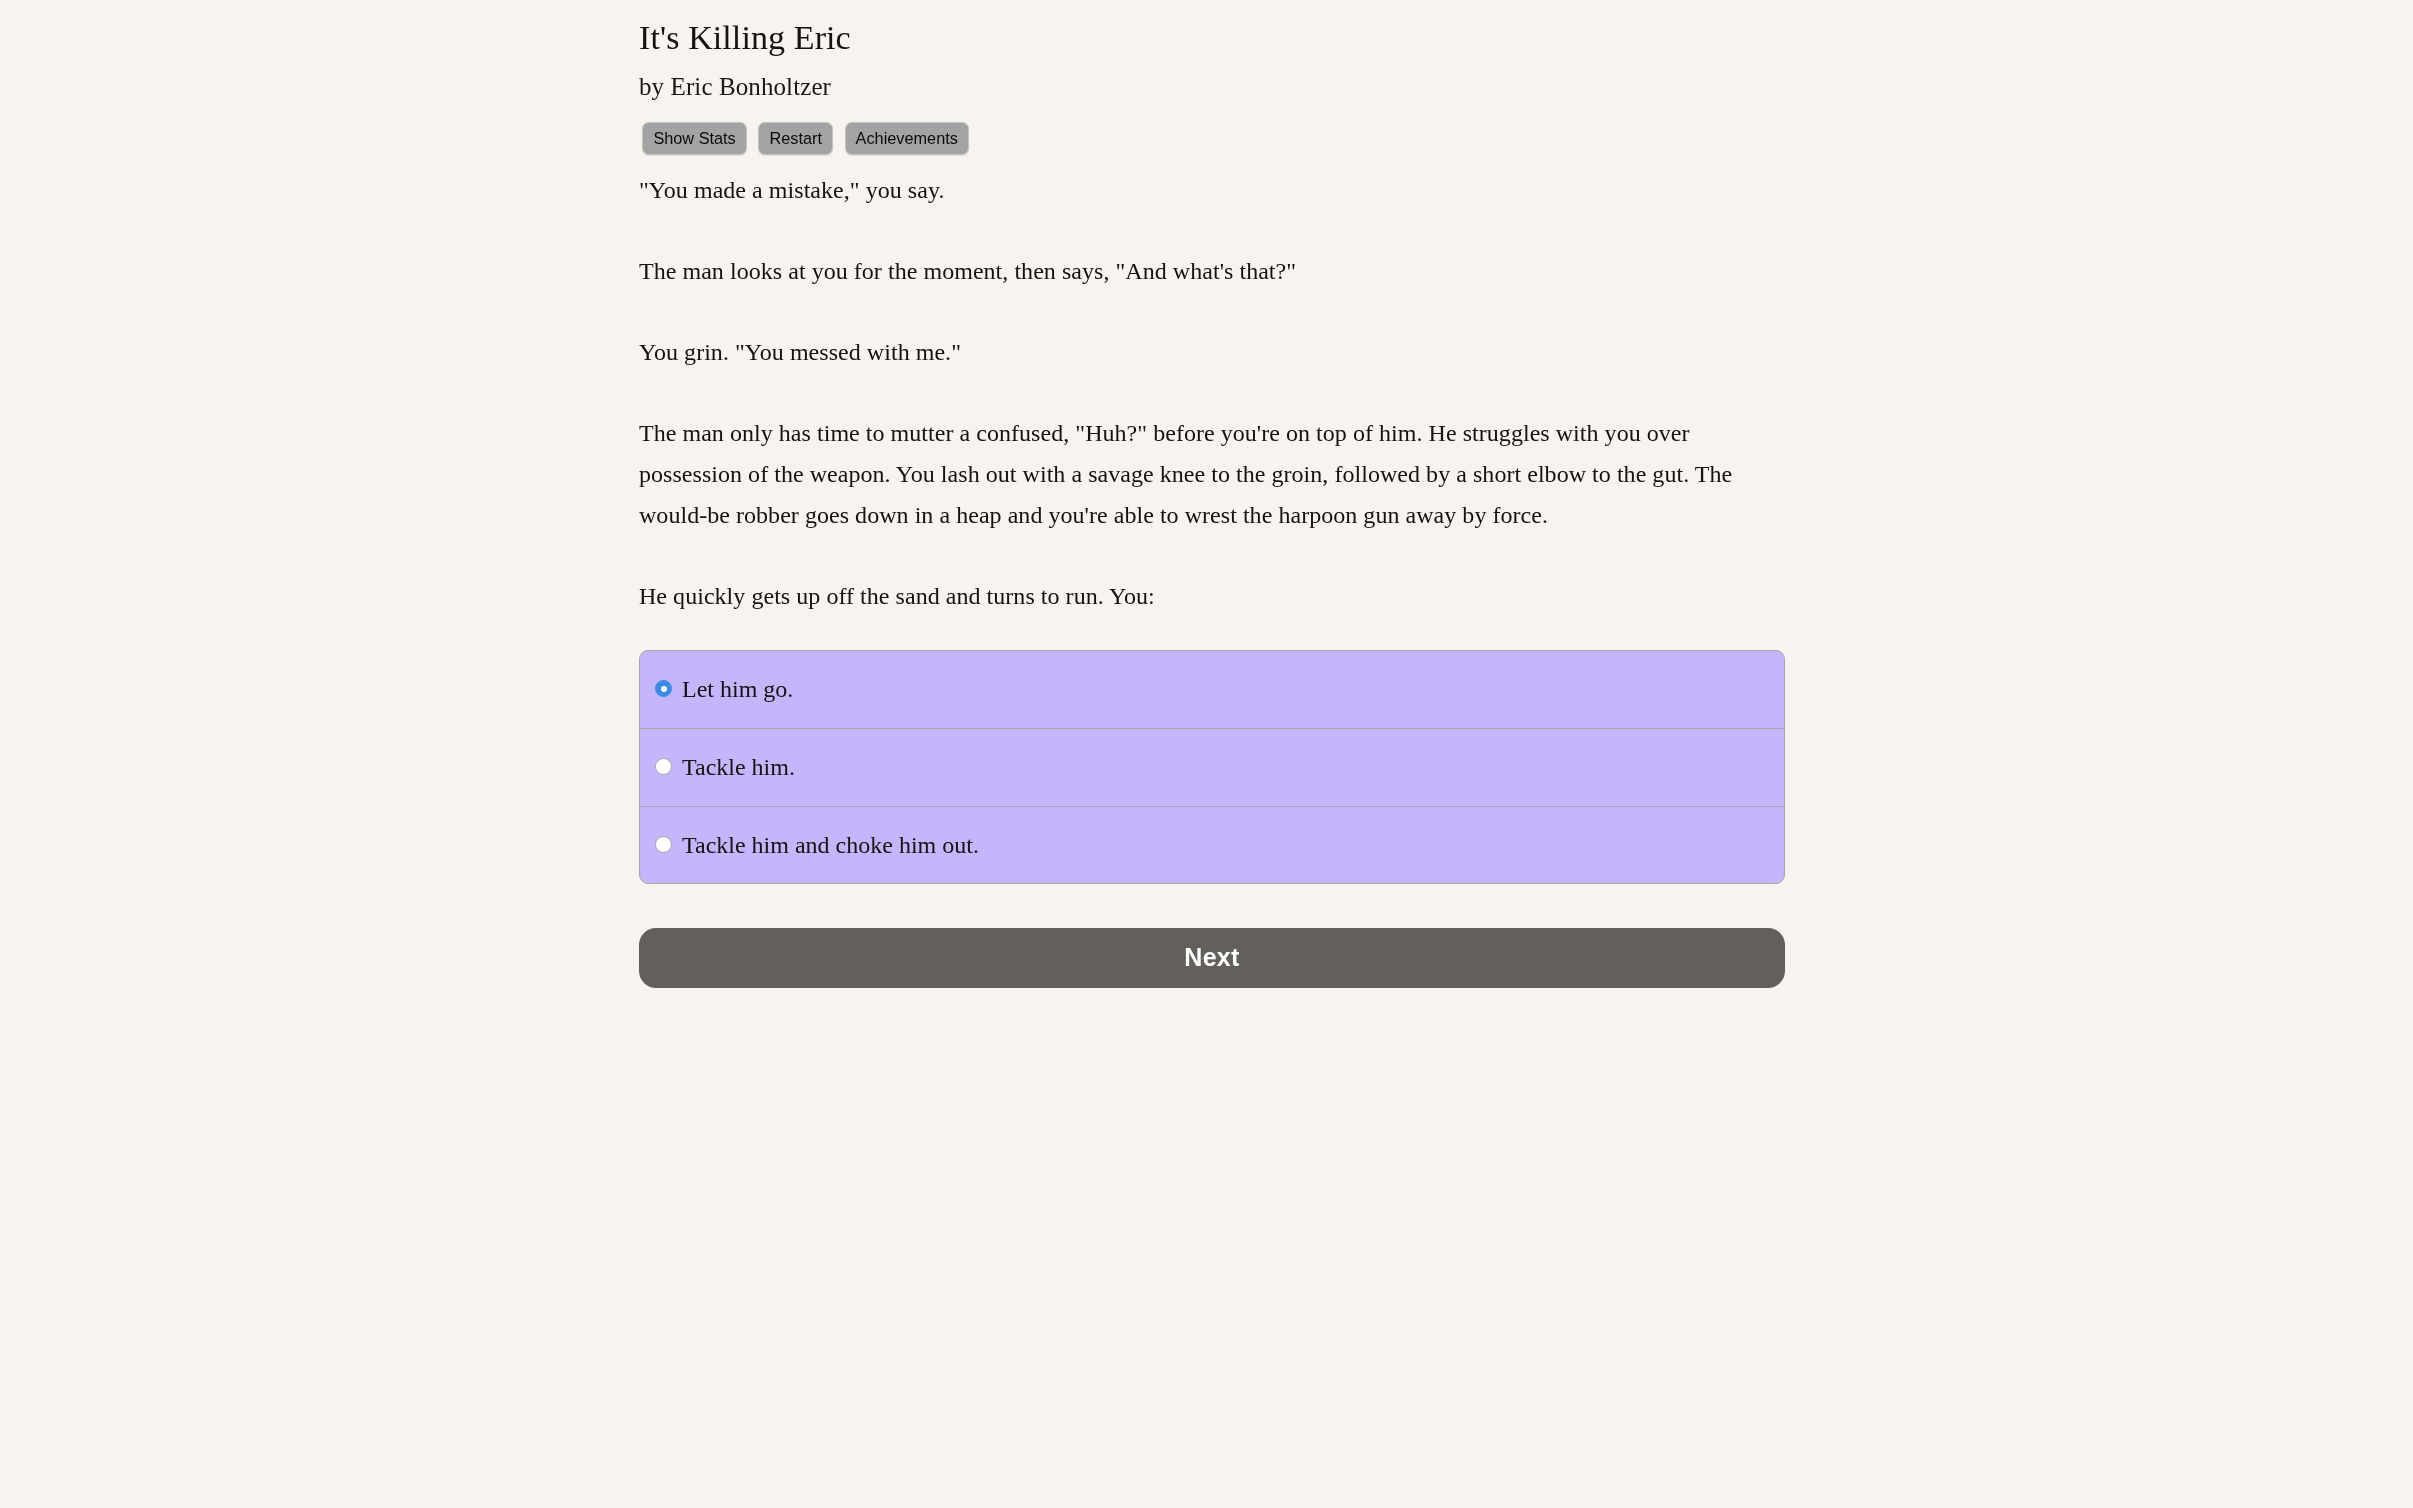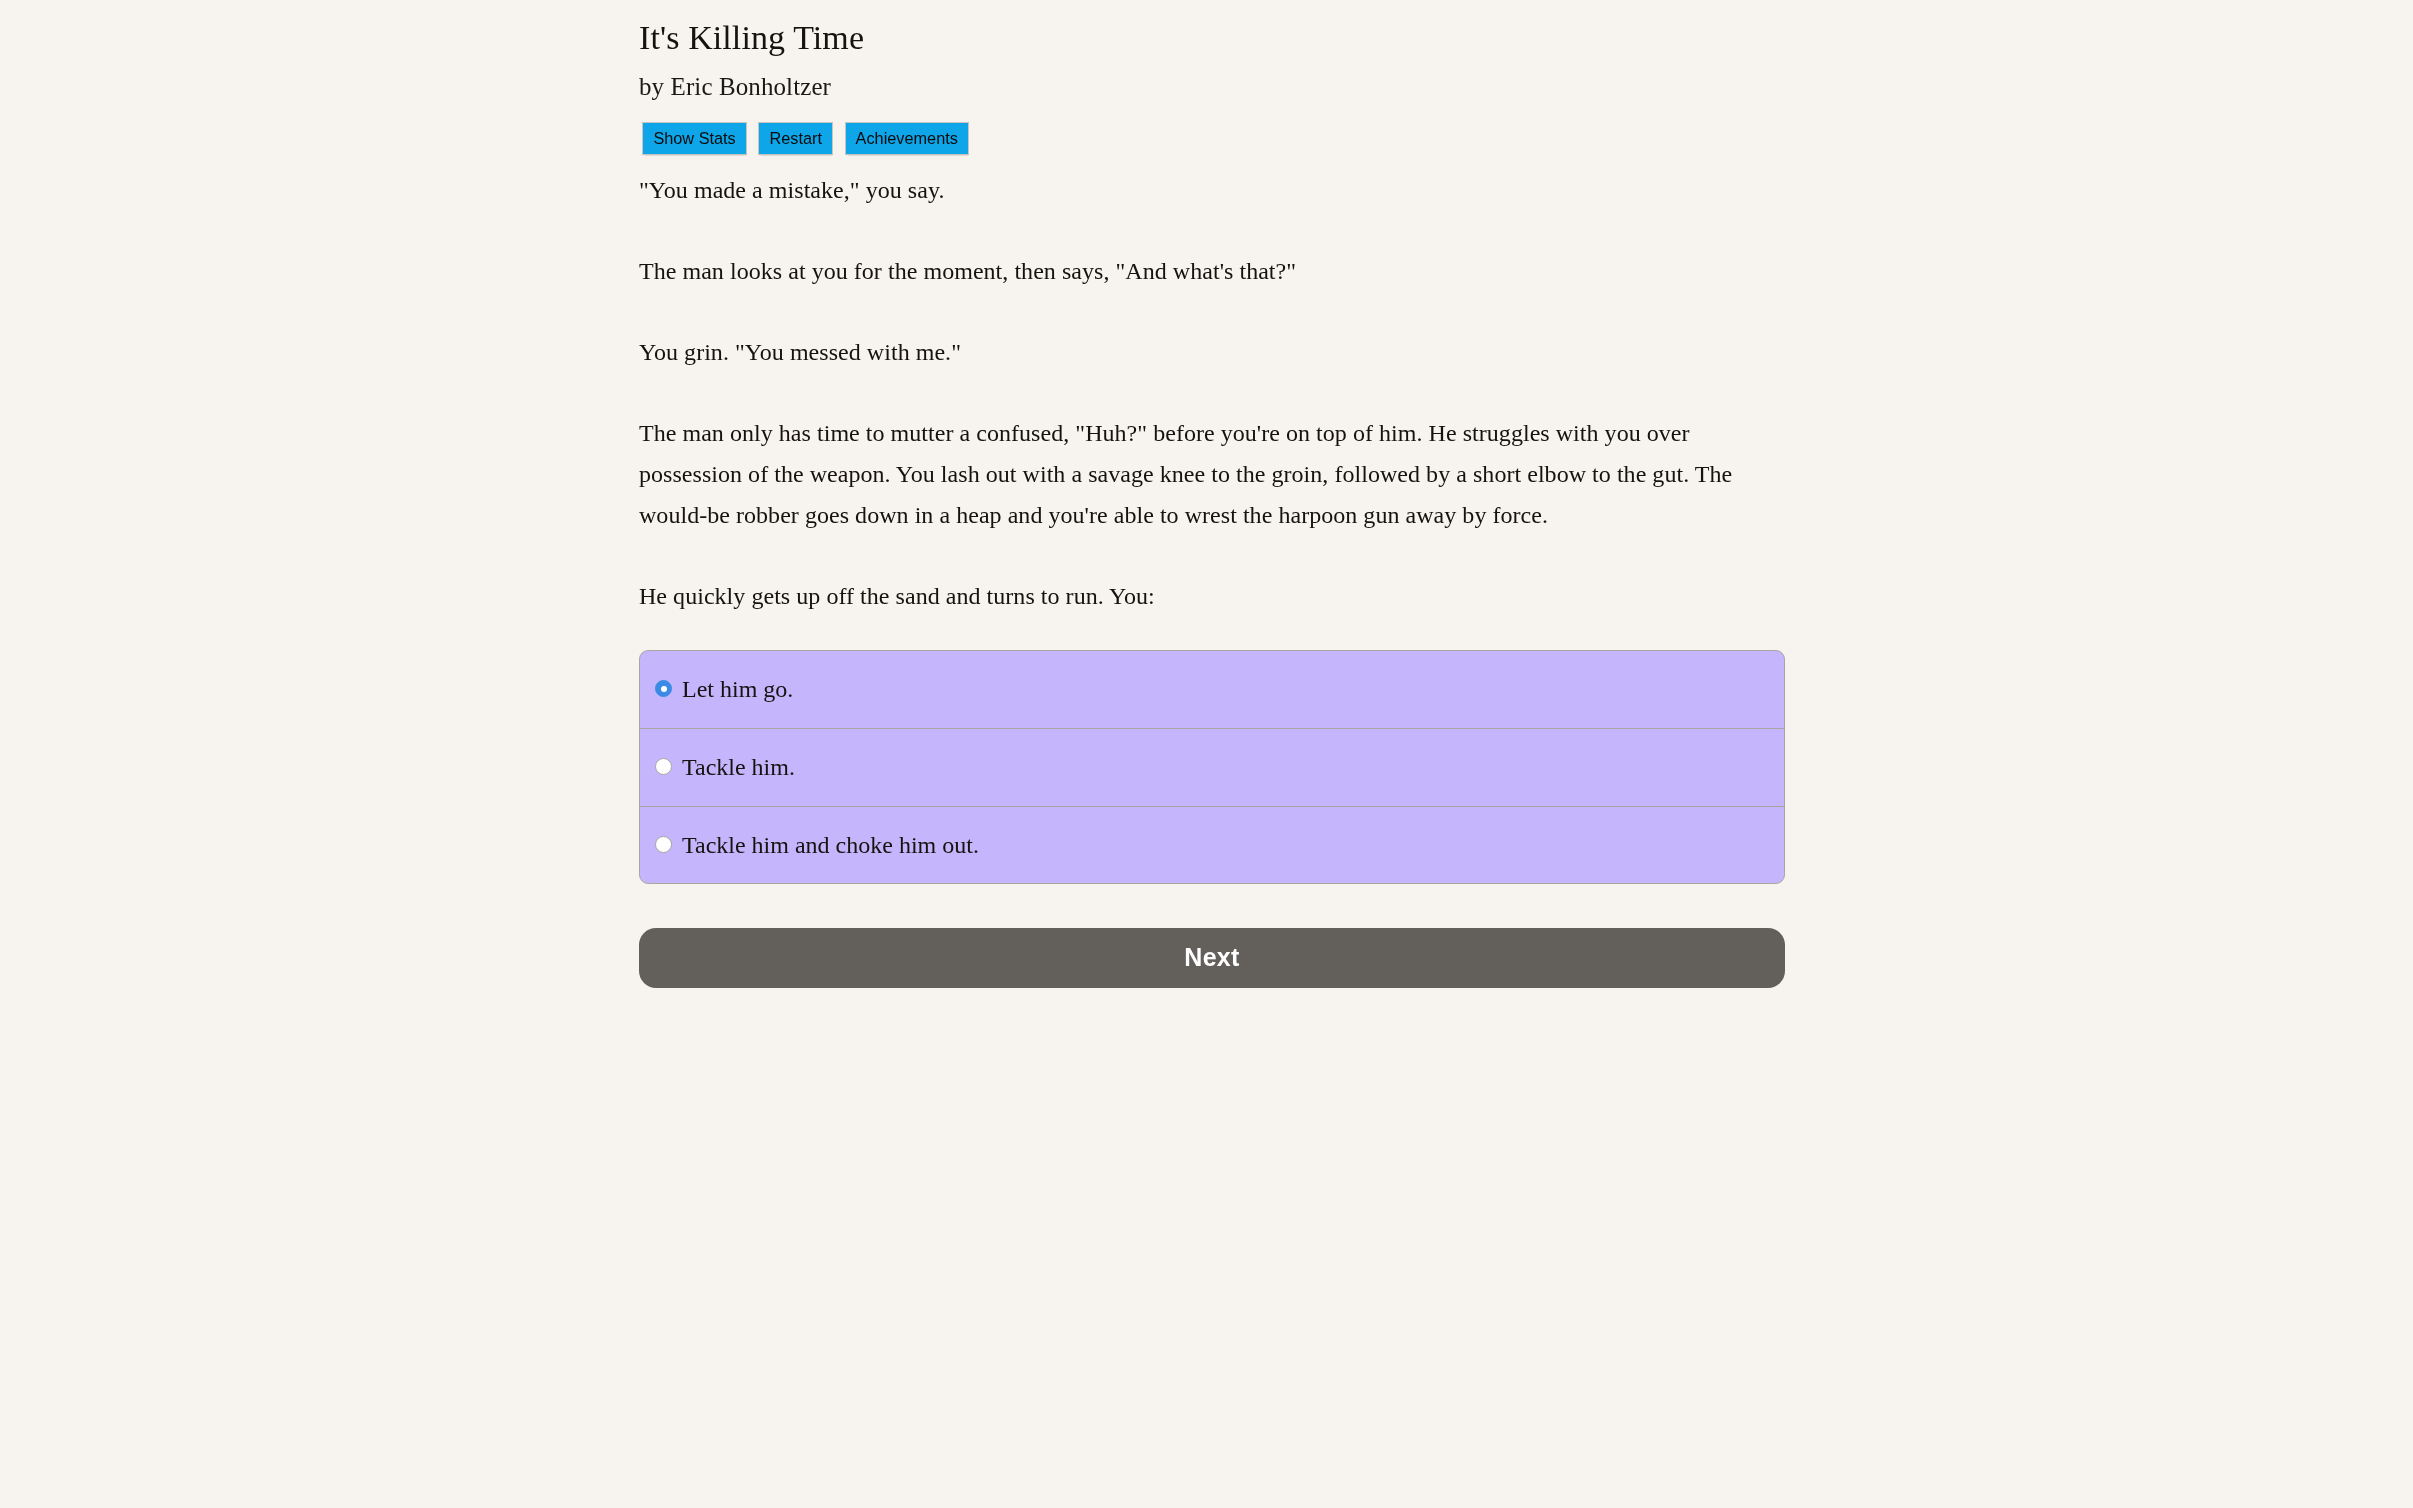--- a/index.html
+++ b/index.html
@@ -59,23 +59,23 @@
     gap: 11.7px;
     margin-top: 21px;
     margin-left: 3.4px;
   }
 
   .tool-btn {
     font-family: "Liberation Sans", "DejaVu Sans", sans-serif;
     font-size: 16.3px;
     line-height: 1;
     color: #0b0b0b;
-    background: #0ea5e9;
+    background: #a3a3a3;
     border: 0.8px solid #c9c4bf;
-    border-radius: 0;
+    border-radius: 7px;
     padding: 6.7px 10px 7.5px 10px;
     box-shadow: 0 0.8px 0.8px rgba(0,0,0,0.10);
     cursor: pointer;
     white-space: nowrap;
     -webkit-font-smoothing: antialiased;
   }
 
   
   #story {
     margin-top: 15px;
@@ -171,21 +171,21 @@
     -webkit-font-smoothing: antialiased;
   }
 </style>
 </head>
 <body>
 
 <div id="page">
 
   <div id="main">
 
-    <h1 id="game-title">It's Killing Time</h1>
+    <h1 id="game-title">It's Killing Eric</h1>
 
     <div id="game-byline">by Eric Bonholtzer</div>
 
     <div id="toolbar">
       <button class="tool-btn">Show Stats</button>
       <button class="tool-btn">Restart</button>
       <button class="tool-btn">Achievements</button>
     </div>
 
     <div id="story">

